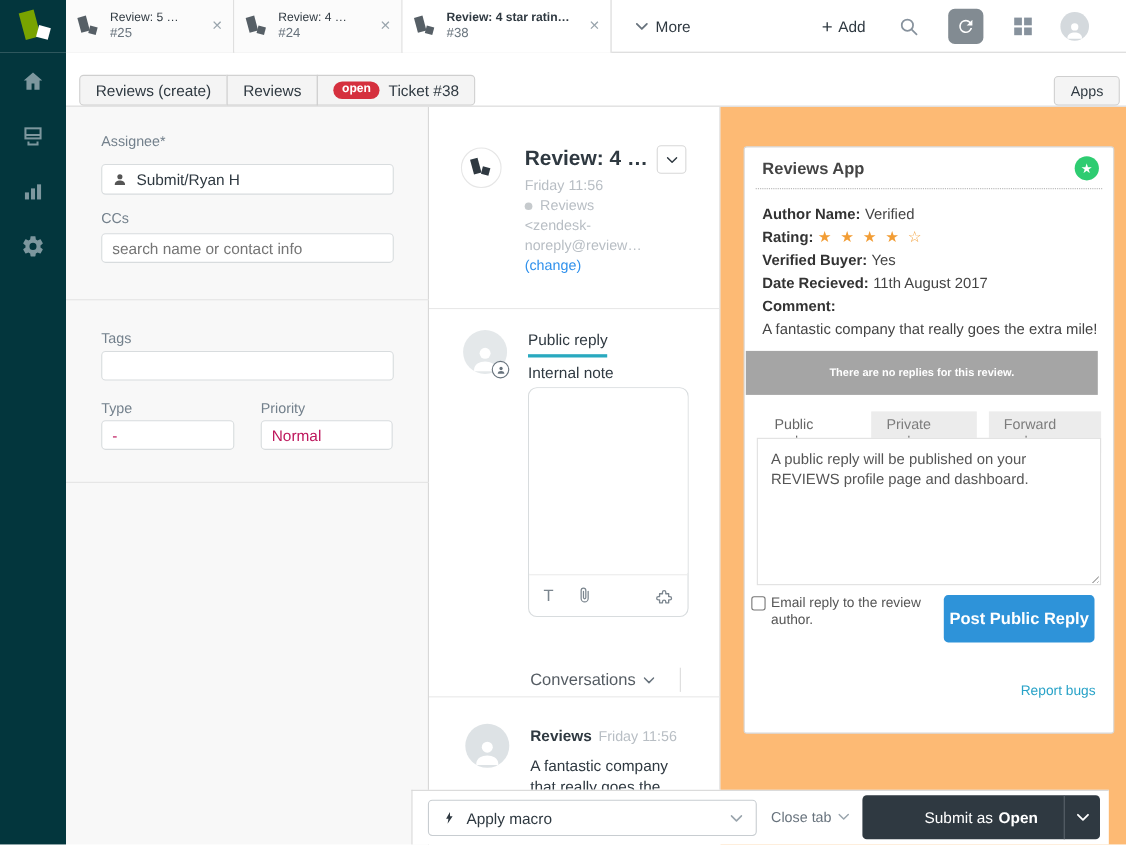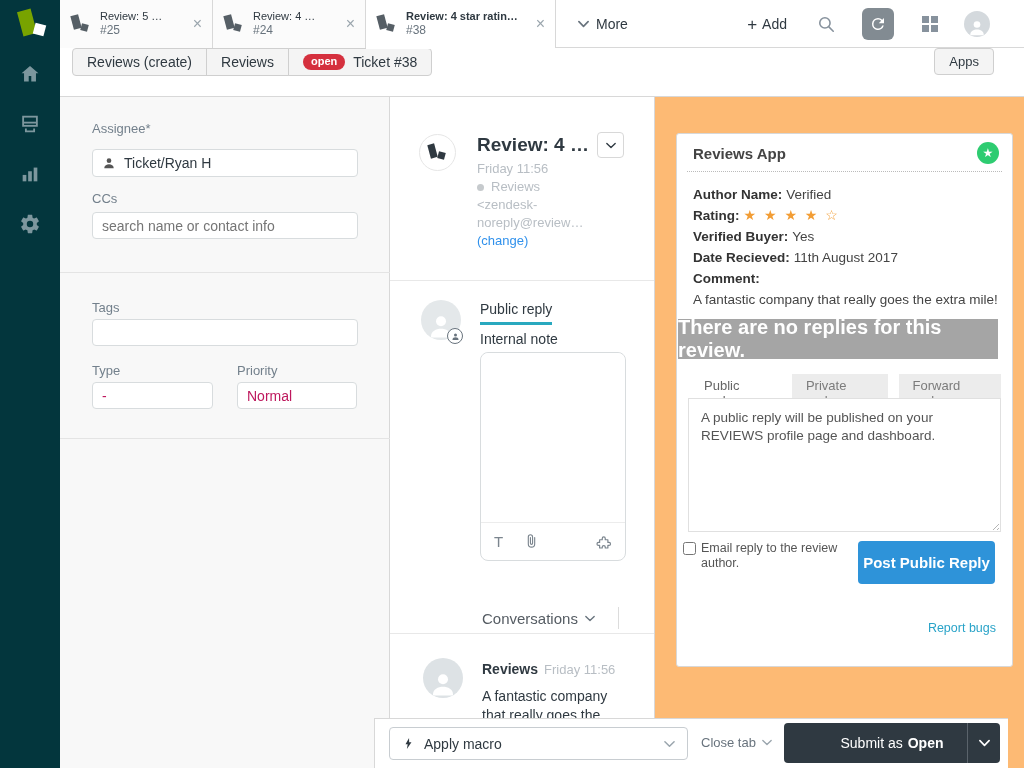--- a/index.html
+++ b/index.html
@@ -31,21 +31,21 @@
   .topbar-right { position:absolute; right:0; top:0; height:48px; display:flex; align-items:center; padding-right:34px; }
   .add-btn { display:flex; align-items:center; gap:5px; font-size:14px; color:#2f3941; cursor:pointer; margin-right:30px; }
   .add-btn .plus { font-size:17px; line-height:1; }
   .search-ic { margin-right:26px; cursor:pointer; display:flex; }
   .refresh-btn { width:32px; height:32px; border-radius:6px; background:#828b92; display:flex; align-items:center; justify-content:center; cursor:pointer; margin-right:28px; }
   .grid-ic { width:16px; height:16px; display:grid; grid-template-columns:1fr 1fr; gap:2px; margin-right:26px; cursor:pointer; }
   .grid-ic i { background:#87929d; }
   .avatar-sm { width:26px; height:26px; border-radius:50%; background:#d4d9dd; display:flex; align-items:flex-end; justify-content:center; overflow:hidden; cursor:pointer; }
 
   
-  .crumbbar { position:absolute; left:60px; top:48px; width:964px; height:49px; background:#fff; border-bottom:1px solid #d8d8d8; display:flex; align-items:flex-start; justify-content:space-between; padding:0 30px 0 12px; z-index:4; }
+  .crumbbar { position:absolute; left:60px; top:48px; width:964px; height:49px; background:#fff; border-bottom:1px solid #d8d8d8; display:flex; align-items:flex-end; justify-content:space-between; padding:0 6px 0 12px; z-index:4; }
   .seg-group { display:flex; }
   .seg { background:#f4f4f4; border:1px solid #cfcfcf; padding:5px 14px; font-size:14px; color:#2f3941; margin-left:-1px; cursor:pointer; display:flex; align-items:center; gap:8px; }
   .seg:first-child { border-radius:4px 0 0 4px; margin-left:0; }
   .seg:last-child { border-radius:0 4px 4px 0; }
   .open-badge { background:#d5303e; color:#fff; font-size:11px; font-weight:700; padding:2px 8px 3px; border-radius:10px; line-height:1; }
   .apps-btn { background:#f4f4f4; border:1px solid #cfcfcf; border-radius:4px; padding:5px 14px; font-size:13px; color:#2f3941; font-family:inherit; cursor:pointer; }
 
   
   .rail { position:absolute; left:0; top:48px; width:60px; height:720px; background:#03363d; display:flex; flex-direction:column; align-items:center; padding-top:14px; gap:26px; z-index:3; }
   .rail .rail-ic { width:24px; height:24px; display:flex; align-items:center; justify-content:center; cursor:pointer; }
@@ -92,21 +92,21 @@
   
   .apps-area { position:absolute; left:655px; top:97px; width:444px; height:671px; background:#fdba74; }
   .mini-refresh { position:absolute; right:10px; top:8px; cursor:pointer; display:flex; }
   .ra-card { position:absolute; left:21px; top:36px; width:337px; height:534px; background:#fff; border:1px solid #d8d8d8; border-radius:3px; }
   .ra-title { position:absolute; left:16px; top:11px; font-size:15px; font-weight:700; color:#444; }
   .ra-badge { position:absolute; right:13px; top:8px; width:22px; height:22px; border-radius:50%; background:#2ecc71; color:#fff; font-size:12px; display:flex; align-items:center; justify-content:center; }
   .ra-dotted { position:absolute; left:10px; right:10px; top:37px; border-top:1px dotted #bbb; }
   .ra-fields { position:absolute; left:16px; right:14px; top:50px; font-size:13.5px; color:#444; line-height:21px; }
   .ra-fields b { color:#333; margin-right:4px; }
   .stars { color:#f29d35; font-size:14px; letter-spacing:2px; }
-  .ra-banner { position:absolute; left:1px; top:185px; width:320px; height:40px; background:#a5a5a5; color:#fff; font-weight:700; font-size:20px; display:flex; align-items:center; justify-content:center; }
+  .ra-banner { position:absolute; left:1px; top:185px; width:320px; height:40px; background:#a5a5a5; color:#fff; font-weight:700; font-size:10px; display:flex; align-items:center; justify-content:center; }
   .ra-tabs { position:absolute; left:13px; top:240px; display:flex; }
   .ra-tab { padding:4px 14px; font-size:13px; color:#7c7c7c; background:#ececec; margin-right:11px; cursor:pointer; }
   .ra-tab.active { background:#fff; color:#666; }
   .ra-ta { position:absolute; left:11px; top:264px; width:313px; height:134px; border:1px solid #e0e0e0; font-family:inherit; font-size:13.5px; color:#555; line-height:18px; padding:10px 12px; resize:none; outline:none; }
   .ra-resize { position:absolute; left:313px; top:387px; width:9px; height:9px; background:repeating-linear-gradient(135deg, transparent 0 2px, #b5b5b5 2px 3px); clip-path:polygon(100% 0, 100% 100%, 0 100%); }
   .ra-checkrow { position:absolute; left:6px; top:407px; display:flex; align-items:flex-start; gap:5px; width:172px; }
   .ra-checkrow input { margin-top:1px; }
   .ra-checkrow label { font-size:12.5px; color:#555; line-height:15px; }
   .ra-post { position:absolute; left:181px; top:407px; width:137px; height:43px; background:#2e93d9; border:none; border-radius:4px; color:#fff; font-weight:700; font-size:15px; font-family:inherit; cursor:pointer; }
   .ra-report { position:absolute; right:16px; top:487px; font-size:12.5px; color:#29a3c8; cursor:pointer; }
@@ -244,21 +244,21 @@
     </span>
   </nav>
 
   <aside class="fields-panel">
     <span class="f-label" style="top:24px;">Assignee*</span>
     <div class="assignee-box">
       <svg viewBox="0 0 24 24" width="14" height="14" fill="#555">
           <circle cx="12" cy="8" r="4"></circle>
           <path d="M4 20c0-4 4-6 8-6s8 2 8 6v1H4z"></path>
         </svg>
-      <span>Ticket/Ryan H</span>
+      <span>Submit/Ryan H</span>
     </div>
     <span class="f-label" style="top:94px;">CCs</span>
     <input class="f-input" style="top: 115px; height: 27px;" placeholder="search name or contact info">
     <div class="fp-div" style="top:175px;"></div>
     <span class="f-label" style="top:203px;">Tags</span>
     <input class="f-input" style="top: 222px; height: 27px;">
     <span class="f-label" style="top:266px;">Type</span>
     <input class="f-input" style="top: 285px; height: 27px; width: 121px;" value="-">
     <span class="f-label" style="top:266px; left:177px;">Priority</span>
     <input class="f-input" style="top: 285px; height: 27px; left: 177px; width: 120px;" value="Normal">

